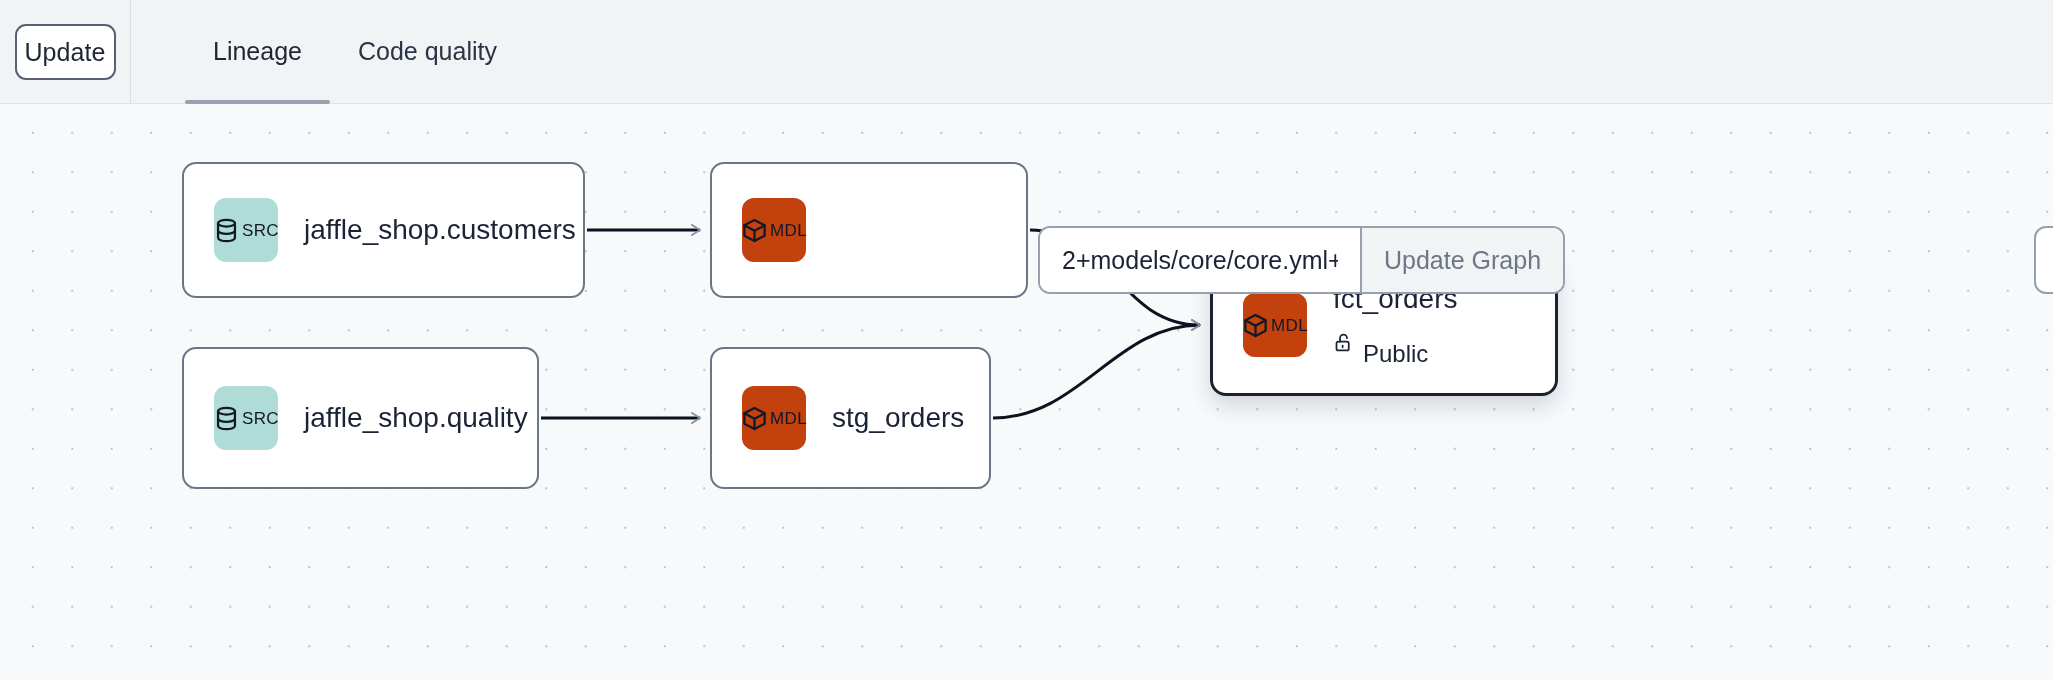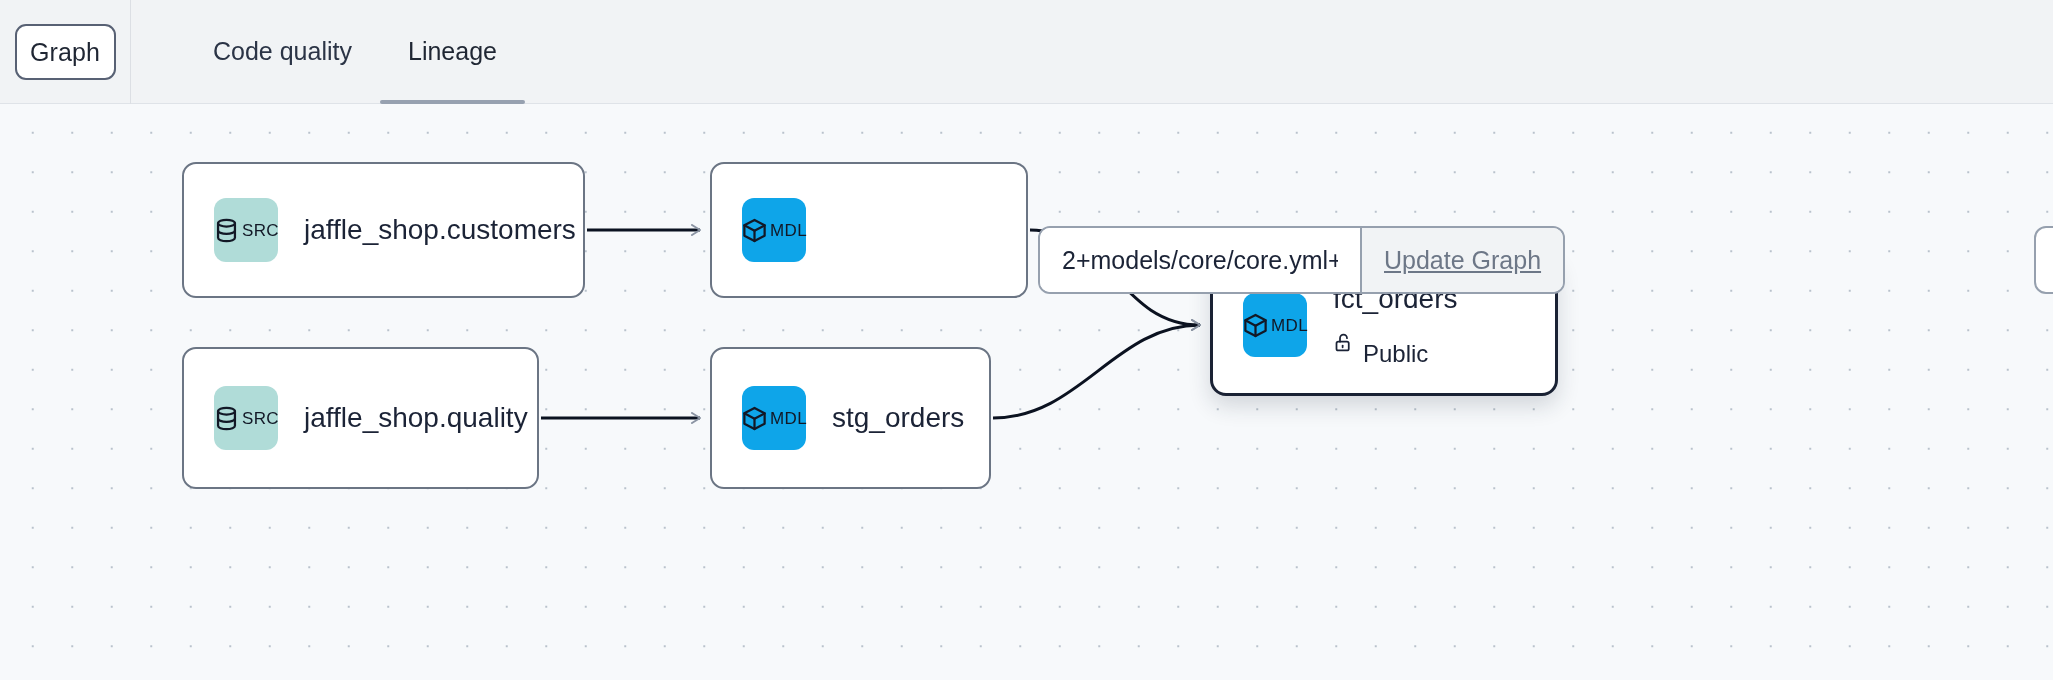--- a/index.html
+++ b/index.html
@@ -129,21 +129,21 @@
     height: 64px;
     border-radius: 12px;
     display: flex;
     flex-direction: row;
     align-items: center;
     justify-content: center;
     flex: 0 0 auto;
     gap: 2px;
   }
   .badge.src { background: #b0dcd8; }
-  .badge.mdl { background: #0ea5e9; }
+  .badge.mdl { background: #c2410c; }
 
   .badge svg { display: block; }
 
   .badge-text {
     font-size: 17px;
     color: #121826;
     letter-spacing: .3px;
     line-height: 18px;
     margin-top: 1px;
   }
@@ -207,21 +207,20 @@
     display: flex;
     align-items: center;
     justify-content: center;
     background: #f1f3f5;
     border-left: 2px solid #96a0ae;
     color: #6d7787;
     font-size: 25px;
     padding: 16px 22px;
     cursor: pointer;
     white-space: nowrap;
-    text-decoration: underline;
   }
 
   .partial-control {
     position: absolute;
     left: 2034px;
     top: 122px;
     width: 60px;
     height: 68px;
     background: #ffffff;
     border: 2px solid #96a0ae;
@@ -229,31 +228,31 @@
   }
 </style>
 </head>
 <body>
 
 <div id="app">
 
   <div class="toolbar">
 
     <div class="format-zone">
-      <div class="format-button">Graph</div>
+      <div class="format-button">Update</div>
     </div>
 
     <div class="tabs">
-      <div class="tab">
-        <span class="tab-label">Code quality</span>
-
-      </div>
       <div class="tab active">
         <span class="tab-label">Lineage</span>
         <span class="tab-underline"></span>
+      </div>
+      <div class="tab">
+        <span class="tab-label">Code quality</span>
+
       </div>
     </div>
 
   </div>
 
   <div class="canvas">
 
     <svg class="edges-svg" viewBox="0 0 2053 576" preserveAspectRatio="none">
       <defs>
         <marker id="arrow" markerWidth="14" markerHeight="14" refX="11" refY="6" orient="auto" markerUnits="userSpaceOnUse">

